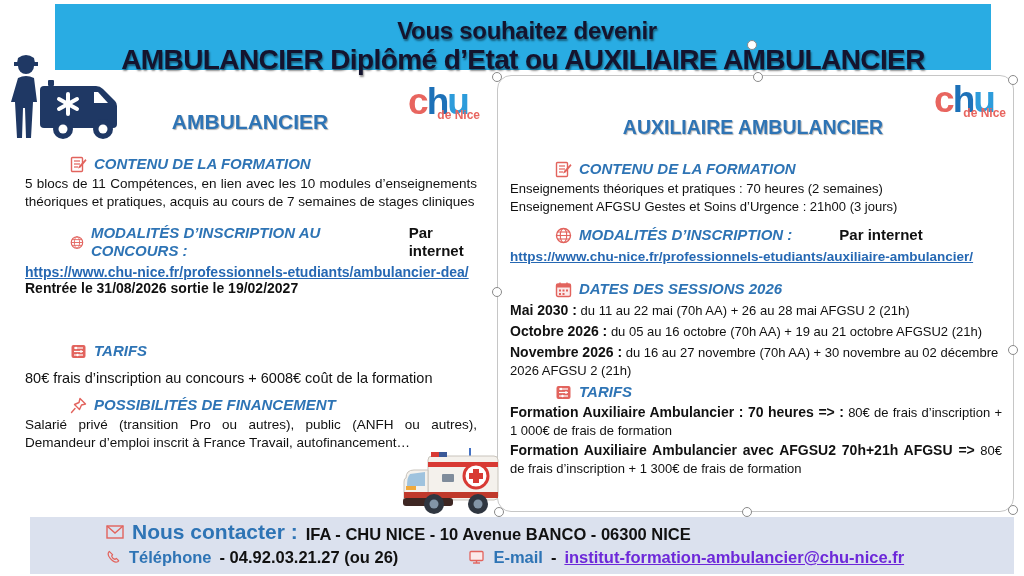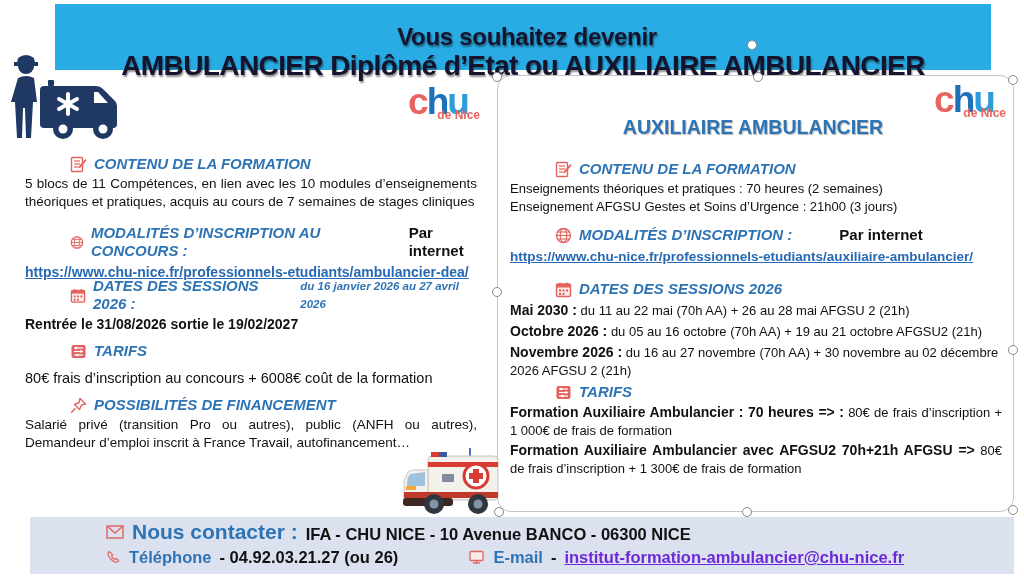--- a/index.html
+++ b/index.html
@@ -1,21 +1,21 @@
 <!DOCTYPE html>
 <html><head>
 <meta charset="utf-8">
 <style>
   html,body{margin:0;padding:0;background:#fff;}
   .canvas{position:relative;width:1024px;height:576px;background:#fff;overflow:hidden;
           font-family:"Liberation Sans",sans-serif;color:#111;}
   
   .banner{position:absolute;left:55px;top:4px;width:936px;height:66px;background:#29ACE3;
           text-align:center;color:#14142E;}
-  .banner .l1{font-size:24px;font-weight:bold;line-height:27px;margin-top:19px;
+  .banner .l1{font-size:24px;font-weight:bold;line-height:27px;margin-top:13px;
               text-shadow:1px 2px 2px rgba(0,0,0,.45);letter-spacing:-.3px;padding-left:8px;}
   .banner .l2{font-size:28px;font-weight:bold;line-height:32px;
               text-shadow:1px 2px 2px rgba(0,0,0,.45);letter-spacing:-.6px;}
   
   .chu-logo{position:absolute;width:92px;}
   .chu-word{font-weight:bold;font-size:37px;line-height:.85;letter-spacing:-2px;text-align:center;}
   .chu-word .c{color:#E8655F}.chu-word .h{color:#1D71B8}.chu-word .u{color:#2D9CDB}
   .chu-tag{color:#E8655F;font-weight:bold;font-size:12px;text-align:right;margin-top:-9px;padding-right:4px;}
   
   .col-title{position:absolute;font-weight:bold;color:#2E74B5;text-shadow:1px 1px 1px rgba(0,0,0,.3);}
@@ -79,20 +79,21 @@
         <rect x="42" y="30" width="6" height="6" rx="1"></rect>
 
         <circle cx="20" cy="16" r="8"></circle>
         <path d="M8 12 h24 v4 h-24 z"></path>
         <path d="M12 8 q8 -6 16 0 l1 5 h-18 z"></path>
         <path d="M12 28 q8 -4 16 0 l3 24 h-4 l-2 36 h-5 l-1 -30 h-2 l-1 30 h-5 l-2 -36 h-4 z"></path>
       </g>
     </svg>
   </div>
 
+  <div class="col-title" style="left:25px;top:110px;width:450px;text-align:center;font-size:21px;">AMBULANCIER</div>
 
   <div class="chu-logo" style="left:392px;top:86px;">
     <div class="chu-word"><span class="c">c</span><span class="h">h</span><span class="u">u</span></div>
     <div class="chu-tag">de Nice</div>
   </div>
 
   <div class="sec" style="top:155px">
     <div class="sec-head">
       <svg class="ico" width="17" height="17" viewBox="0 0 17 17">
         <rect x="1.5" y="1.5" width="11" height="14" rx="1" fill="none" stroke="#E2635D" stroke-width="1.4"></rect>
@@ -117,37 +118,20 @@
       </svg>
       <span>MODALITÉS D’INSCRIPTION AU CONCOURS :</span>
       <span class="mode">Par internet</span>
     </div>
     <div style="margin-top:3px">
       <a class="doclink">https://www.chu-nice.fr/professionnels-etudiants/ambulancier-dea/</a>
     </div>
   </div>
 
   <div class="sec" style="top:277px">
-    <div class="sec-head">
-      <svg class="ico" width="17" height="17" viewBox="0 0 17 17">
-        <rect x="1.5" y="3" width="14" height="12.5" rx="1.5" fill="#FBEAEA" stroke="#E2635D" stroke-width="1.4"></rect>
-        <rect x="1.5" y="3" width="14" height="3.5" fill="#E2635D"></rect>
-        <line x1="5" y1="1.5" x2="5" y2="4.5" stroke="#E2635D" stroke-width="1.4"></line>
-        <line x1="12" y1="1.5" x2="12" y2="4.5" stroke="#E2635D" stroke-width="1.4"></line>
-        <g fill="#E2635D">
-            <rect x="4" y="8.5" width="2" height="2"></rect>
-            <rect x="7.5" y="8.5" width="2" height="2"></rect>
-            <rect x="11" y="8.5" width="2" height="2"></rect>
-            <rect x="4" y="12" width="2" height="2"></rect>
-            <rect x="7.5" y="12" width="2" height="2"></rect>
-          </g>
-      </svg>
-      <span>DATES DES SESSIONS 2026 :</span>
-      <span class="note">du 16 janvier 2026 au 27 avril 2026</span>
-    </div>
     <div class="body bold" style="font-size:14px">Rentrée le 31/08/2026 sortie le 19/02/2027</div>
   </div>
 
   <div class="sec" style="top:342px">
     <div class="sec-head">
       <svg class="ico" width="17" height="17" viewBox="0 0 17 17">
         <rect x="1.5" y="2" width="14" height="13" rx="2" fill="#E2635D"></rect>
         <line x1="4" y1="5" x2="13" y2="5" stroke="#fff" stroke-width="1.2"></line>
         <line x1="4" y1="8.5" x2="13" y2="8.5" stroke="#fff" stroke-width="1.2"></line>
         <line x1="4" y1="12" x2="13" y2="12" stroke="#fff" stroke-width="1.2"></line>

